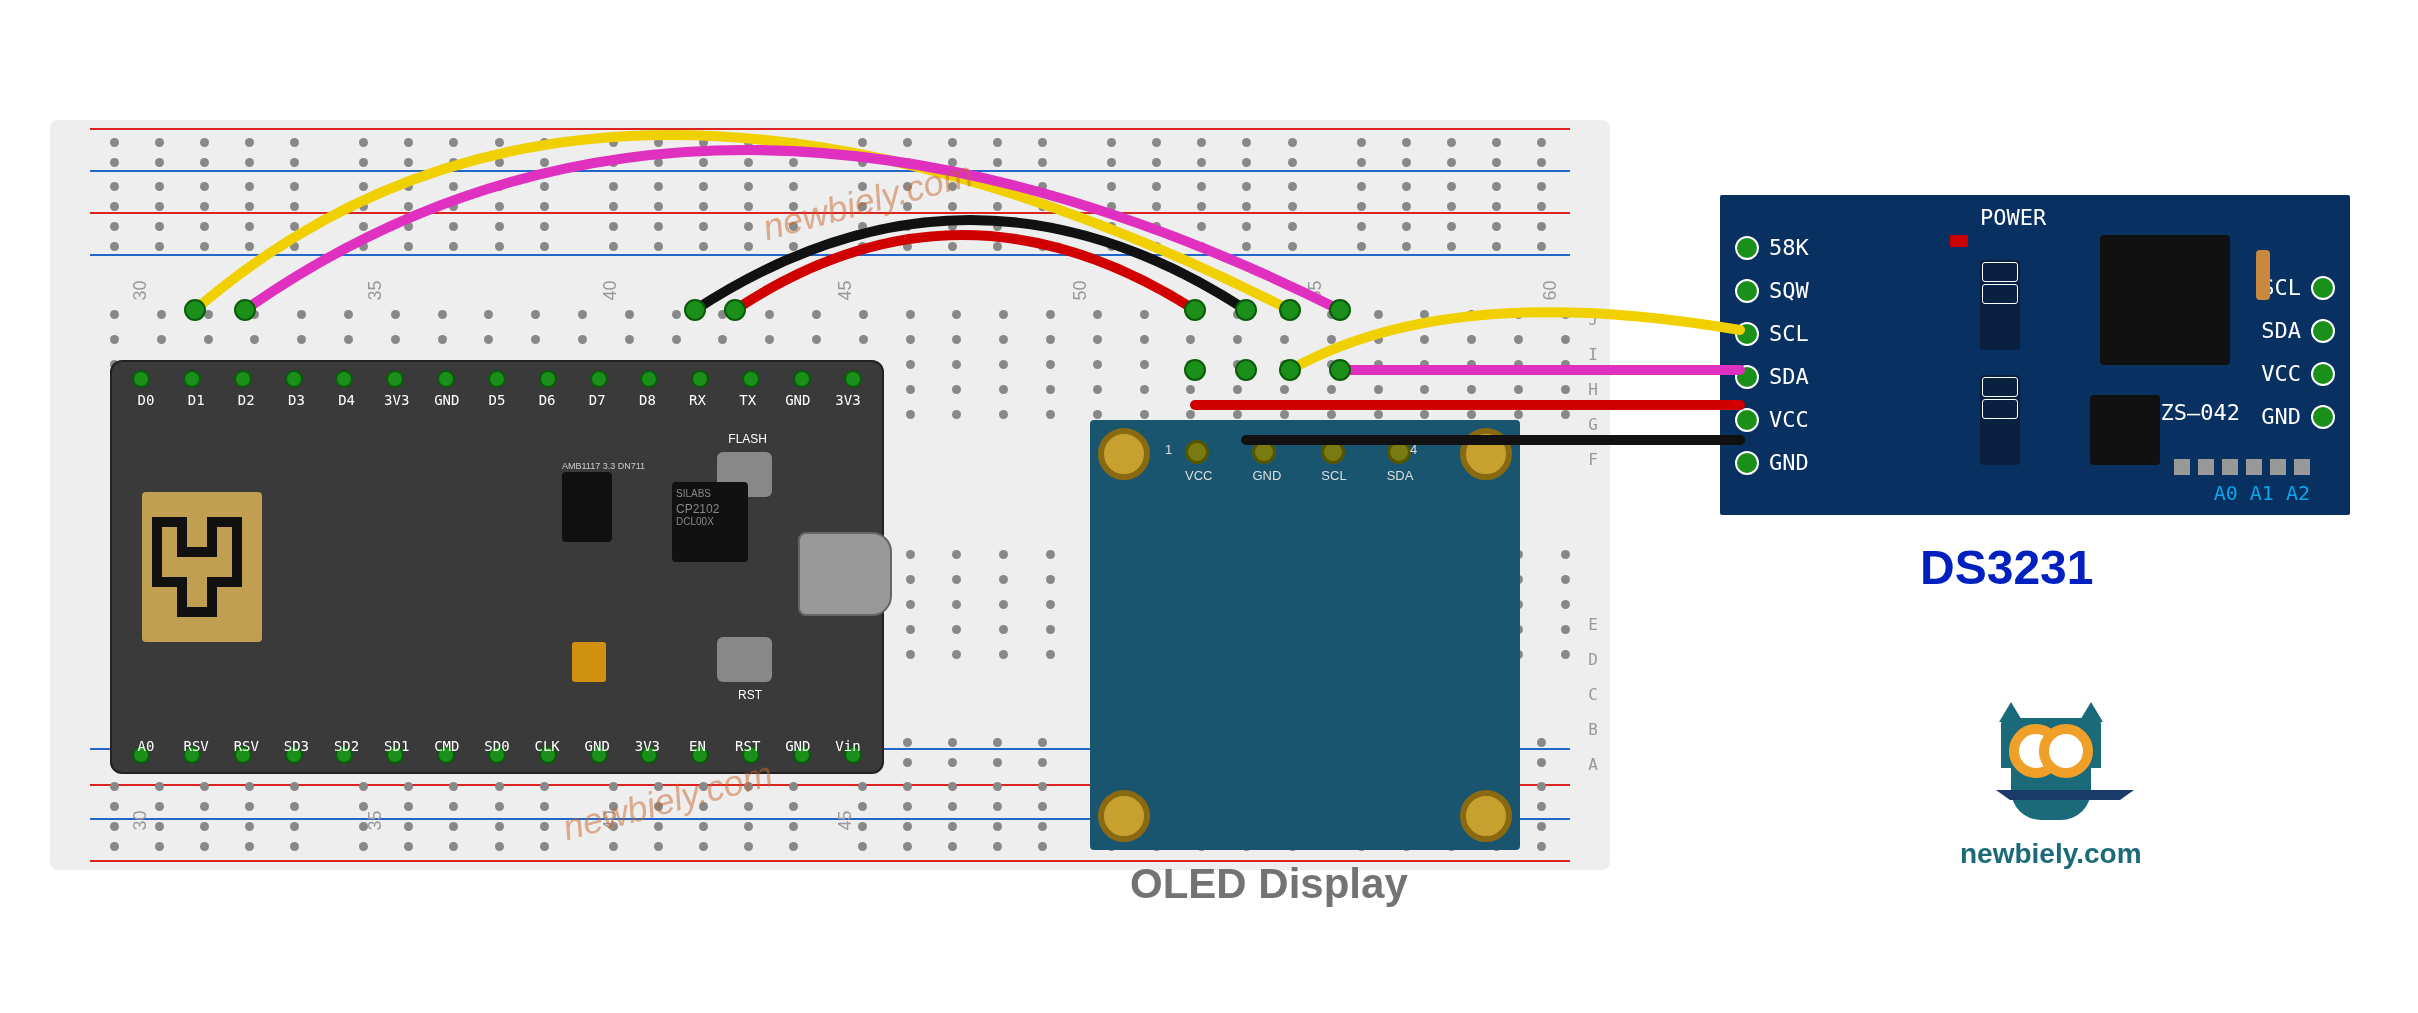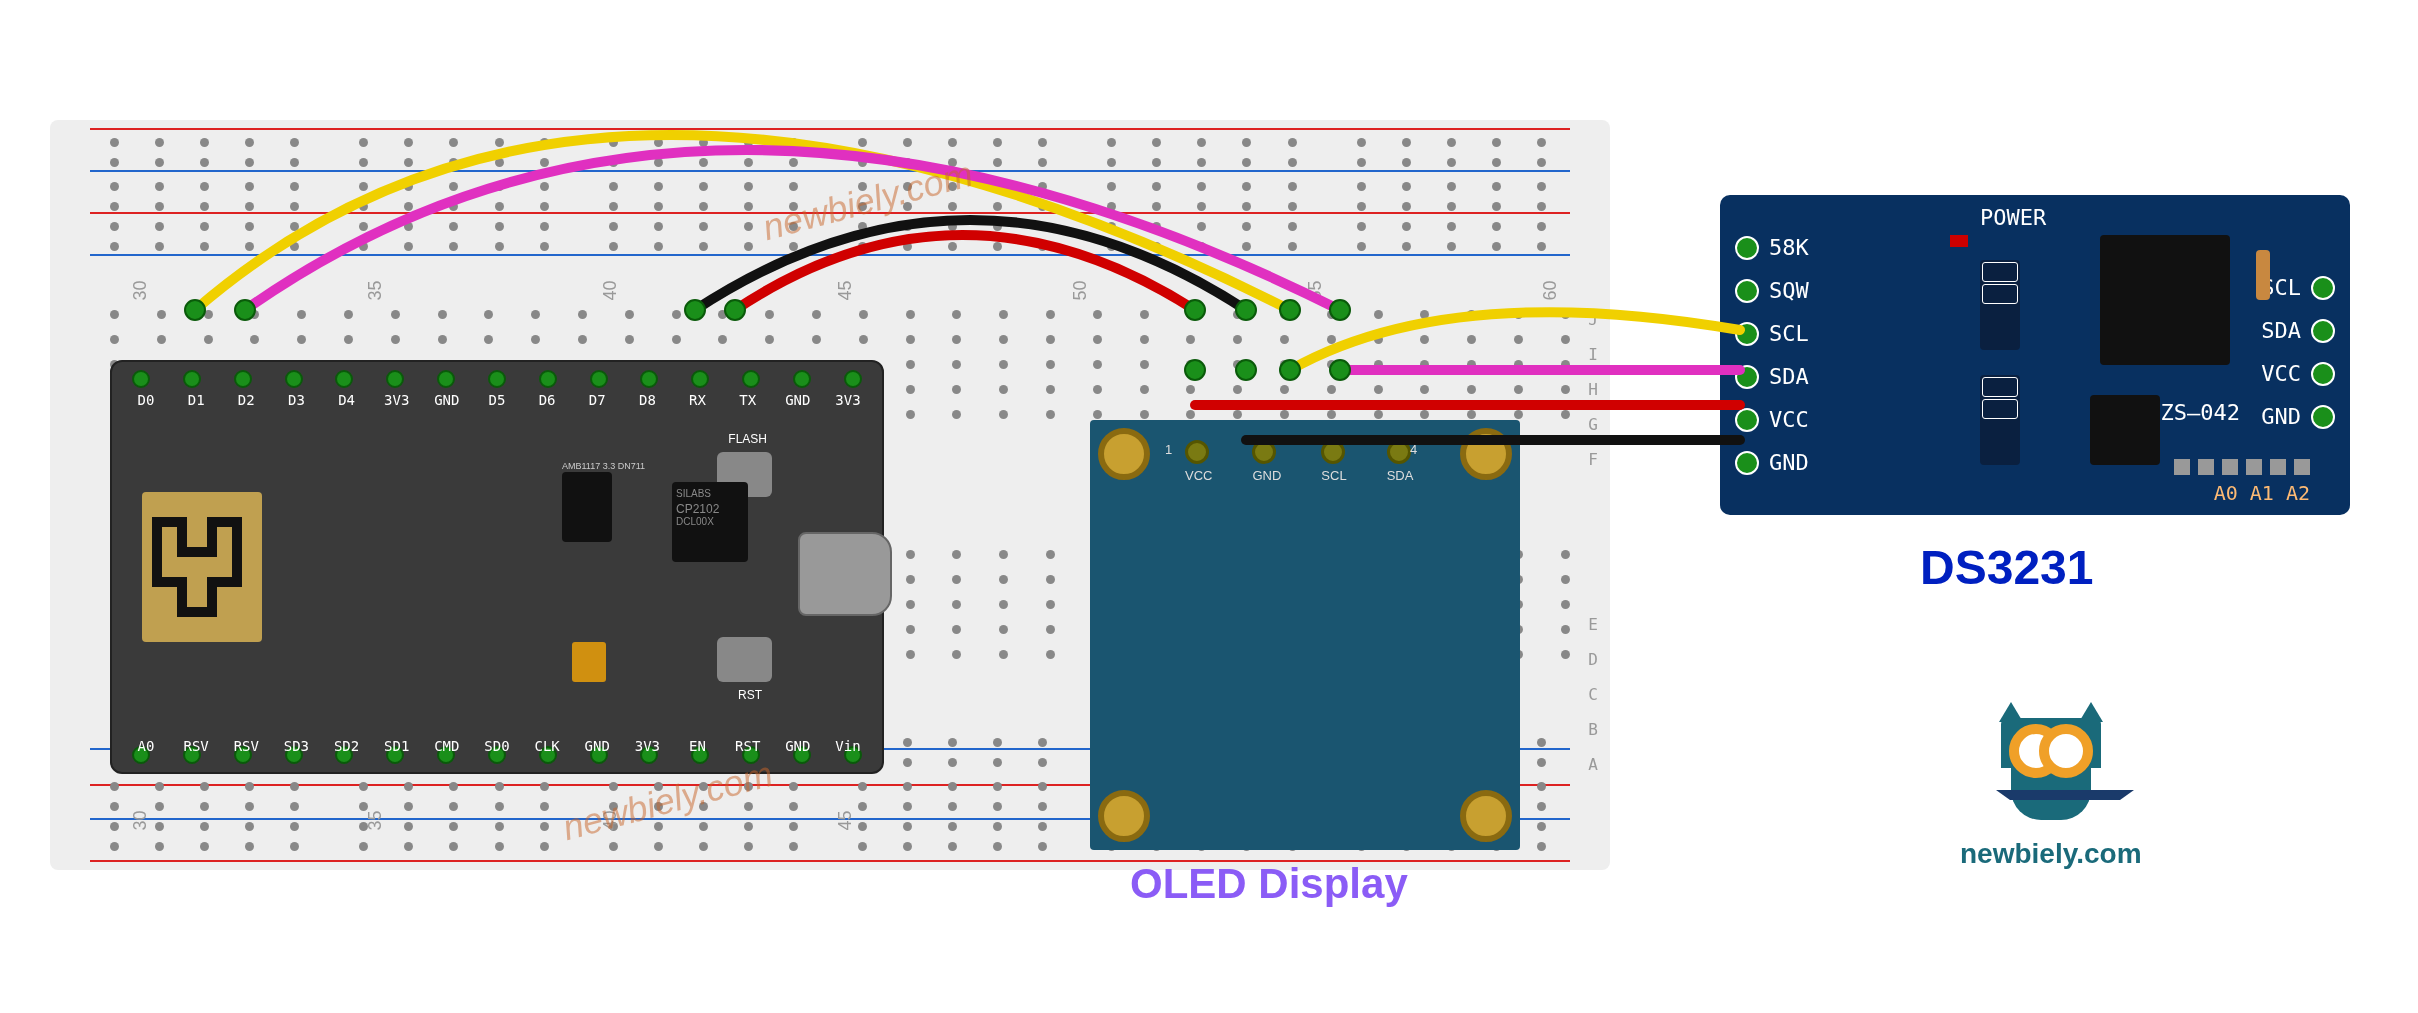--- a/index.html
+++ b/index.html
@@ -225,31 +225,31 @@
     border-radius: 50%;
     background: #c8a030;
     border: 6px solid #8a6a10;
   }
   .oled-title {
     position: absolute;
     left: 1130px;
     top: 860px;
     font-size: 42px;
     font-weight: bold;
-    color: #8b5cf6;
+    color: #737373;
   }
 
   .ds3231 {
     position: absolute;
     left: 1720px;
     top: 195px;
     width: 630px;
     height: 320px;
     background: #083060;
-    border-radius: 10px;
+    border-radius: 2px;
   }
   .ds3231-pins-left {
     position: absolute;
     left: 15px;
     top: 40px;
     display: flex;
     flex-direction: column;
     gap: 18px;
   }
   .ds3231-pins-right {
@@ -310,21 +310,21 @@
     bottom: 90px;
     right: 110px;
     color: #fff;
     font-size: 22px;
     font-family: monospace;
   }
   .a-lbls {
     position: absolute;
     bottom: 10px;
     right: 40px;
-    color: #fdba74;
+    color: #0ea5e9;
     font-size: 20px;
     font-family: monospace;
     margin-left: 12px;
   }
   .pad-grid {
     position: absolute;
     right: 40px;
     bottom: 40px;
     display: flex;
     gap: 8px;

